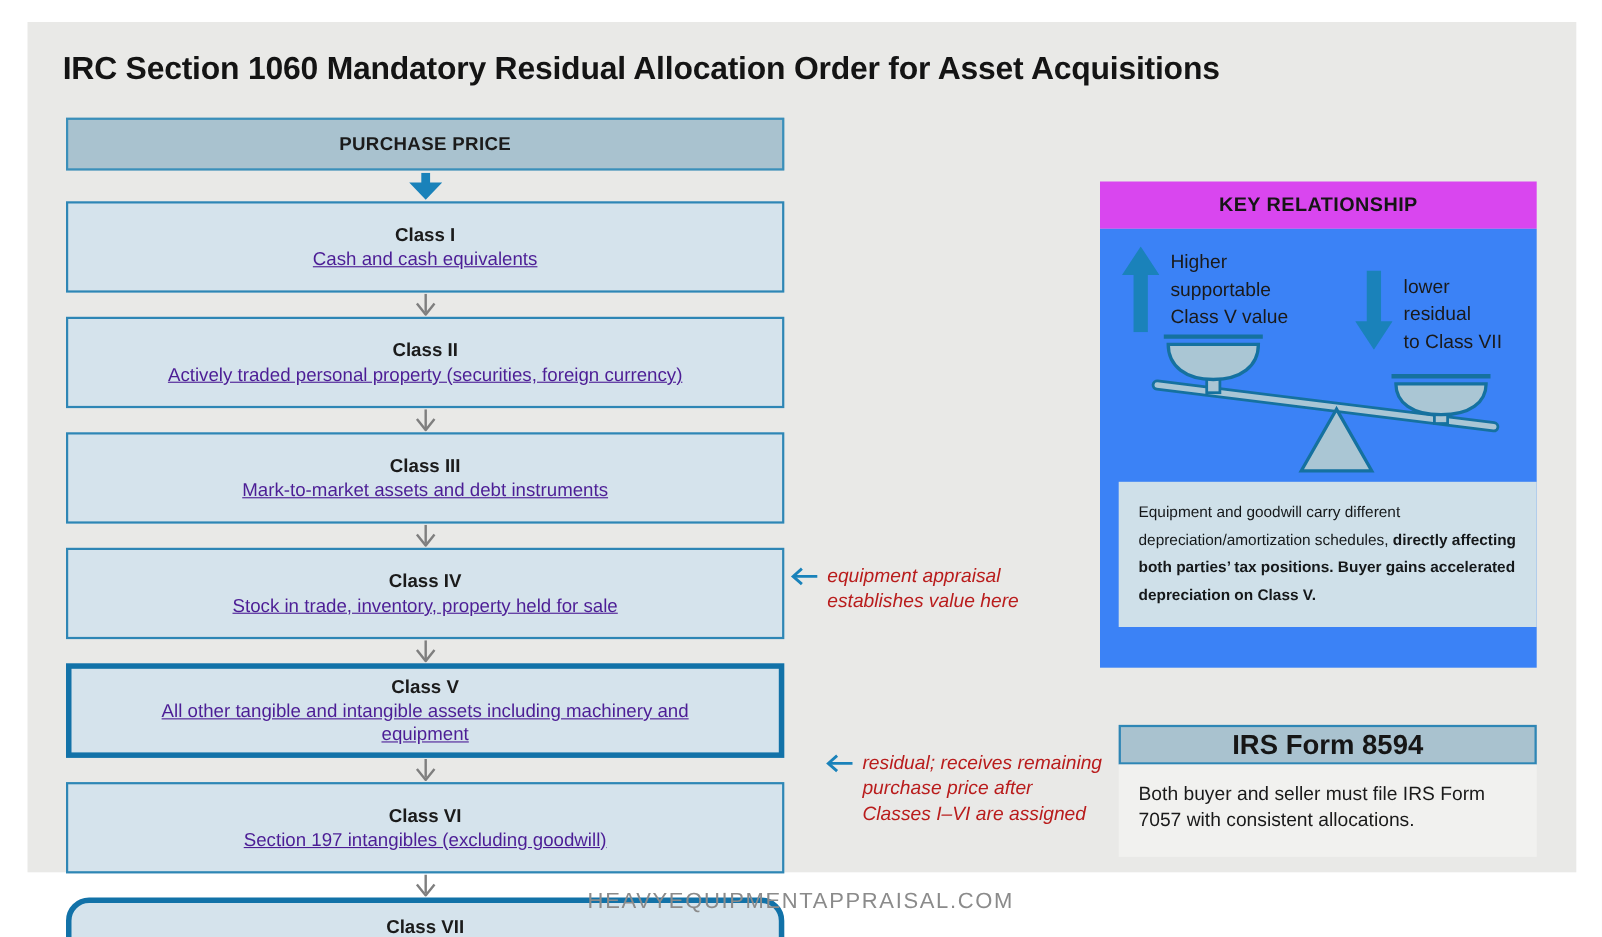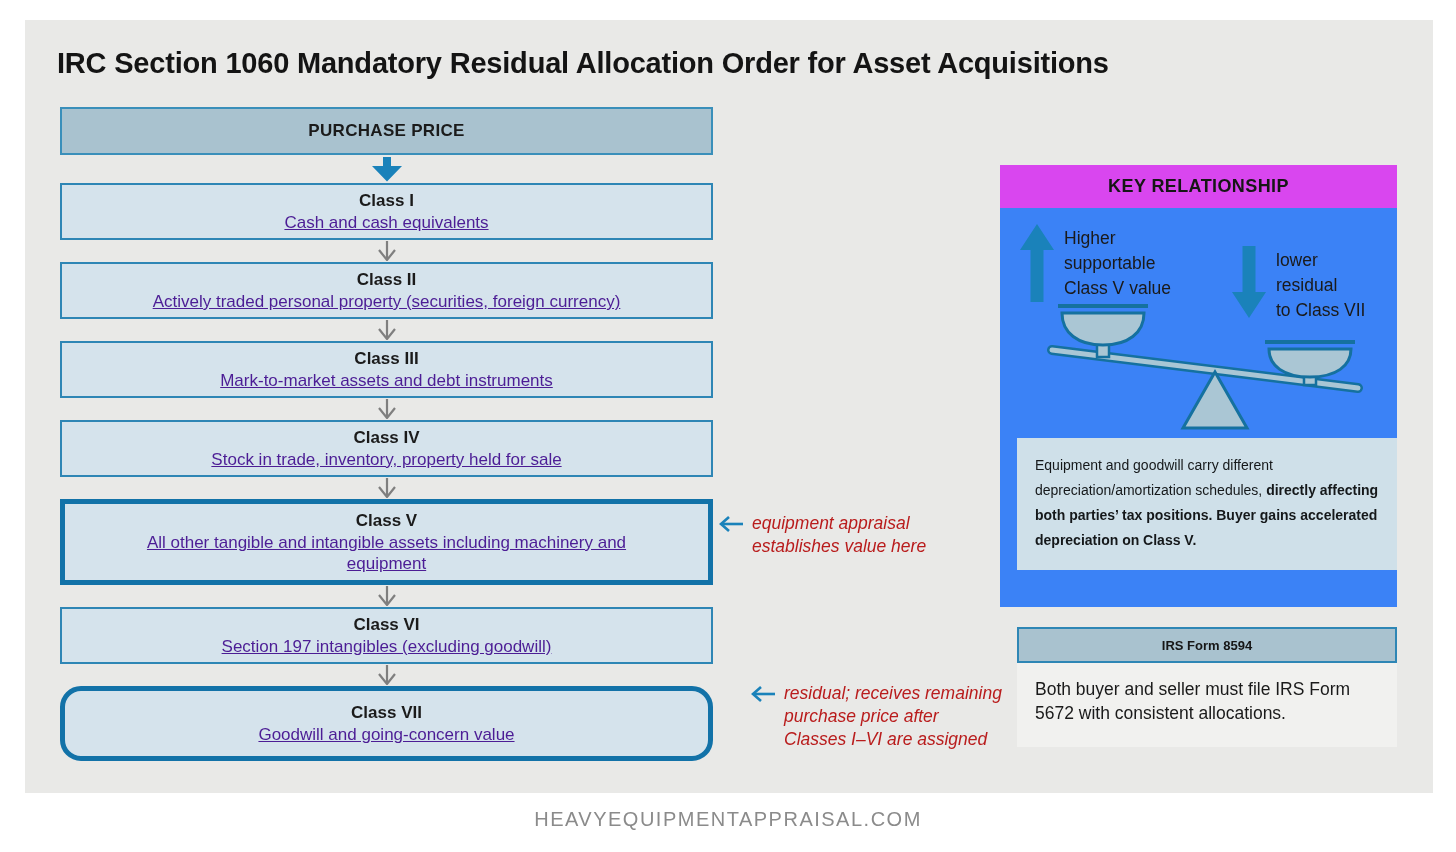--- a/index.html
+++ b/index.html
@@ -9,21 +9,21 @@
   .panel { position:absolute; left:25px; top:20px; width:1408px; height:773px; background:#e9e9e7; }
 
   .title { position:absolute; left:57px; top:47px; font-size:29px; font-weight:700; letter-spacing:-0.2px; color:#141414; }
 
   
   .flow { position:absolute; left:60px; top:107px; width:653px; }
   .pp-box { height:48px; background:#a9c2cf; border:2px solid #3a8fba; display:flex; align-items:center; justify-content:center;
             font-size:17px; font-weight:700; letter-spacing:0.3px; color:#1b1b1b; }
   .blue-arrow-row { height:28px; display:flex; align-items:center; justify-content:center; }
   .gray-arrow-row { height:22px; display:flex; align-items:center; justify-content:center; }
-  .cbox { background:#d5e3ec; border:2px solid #2e86b5; text-align:center; padding:5px 8px; }
+  .cbox { background:#d5e3ec; border:2px solid #2e86b5; text-align:center; padding:18px 8px; }
   .cbox.hl { border:5px solid #1272a8; padding:6px 8px; }
   .cbox .cname { font-size:17px; font-weight:700; line-height:22px; color:#1b1b1b; }
   .cbox .cdesc { font-size:17px; line-height:21px; color:#4c1d95;text-decoration:underline; }
   .cbox .cdesc.wrap { max-width:480px; margin:0 auto; }
 
   
   .ann { position:absolute; display:flex; gap:8px; align-items:flex-start; }
   .ann-v { left:716px; top:512px; }
   .ann-vii { left:748px; top:682px; }
   .ann svg { margin-top:3px; flex:0 0 auto; }
@@ -39,21 +39,21 @@
   .kr-down-arrow { position:absolute; left:232px; top:38px; }
   .kr-down-label { position:absolute; left:276px; top:40px; font-size:17.5px; line-height:25px; color:#1a1a1a; }
   .kr-scale { position:absolute; left:40px; top:92px; }
   .kr-note { position:absolute; left:17px; top:230px; width:380px; background:#cfe0e9; padding:15px 18px 17px;
              font-size:14px; line-height:25px; color:#15181a; }
   .kr-note b { font-weight:700; }
 
   
   .irs { position:absolute; left:1017px; top:627px; width:380px; }
   .irs-header { height:36px; background:#a9c2cf; border:2px solid #2e86b5; display:flex; align-items:center; justify-content:center;
-                font-size:13px; font-weight:700; color:#161616; }
+                font-size:25px; font-weight:700; color:#161616;margin-top:32px; }
   .irs-body { background:#f1f1ef; padding:14px 18px 22px; font-size:17.5px; line-height:24px; color:#1a1a1a; }
 
   .footer { position:absolute; top:808px; left:0; width:100%; text-align:center;
             font-size:20px; letter-spacing:1.5px; color:#8b8b8b; }
 </style>
 </head>
 <body>
 
 <div class="page">
   <div class="panel"></div>
@@ -212,17 +212,17 @@
 
       <div class="kr-note">
         <span>Equipment and goodwill carry different depreciation/amortization schedules,</span>
         <b>directly affecting both parties’ tax positions. Buyer gains accelerated depreciation on Class V.</b>
       </div>
     </div>
   </div>
 
   <div class="irs">
     <div class="irs-header">IRS Form 8594</div>
-    <div class="irs-body">Both buyer and seller must file IRS Form 5672 with consistent allocations.</div>
+    <div class="irs-body">Both buyer and seller must file IRS Form 7057 with consistent allocations.</div>
   </div>
 
   <div class="footer">HEAVYEQUIPMENTAPPRAISAL.COM</div>
 </div>
 
 </body></html>

